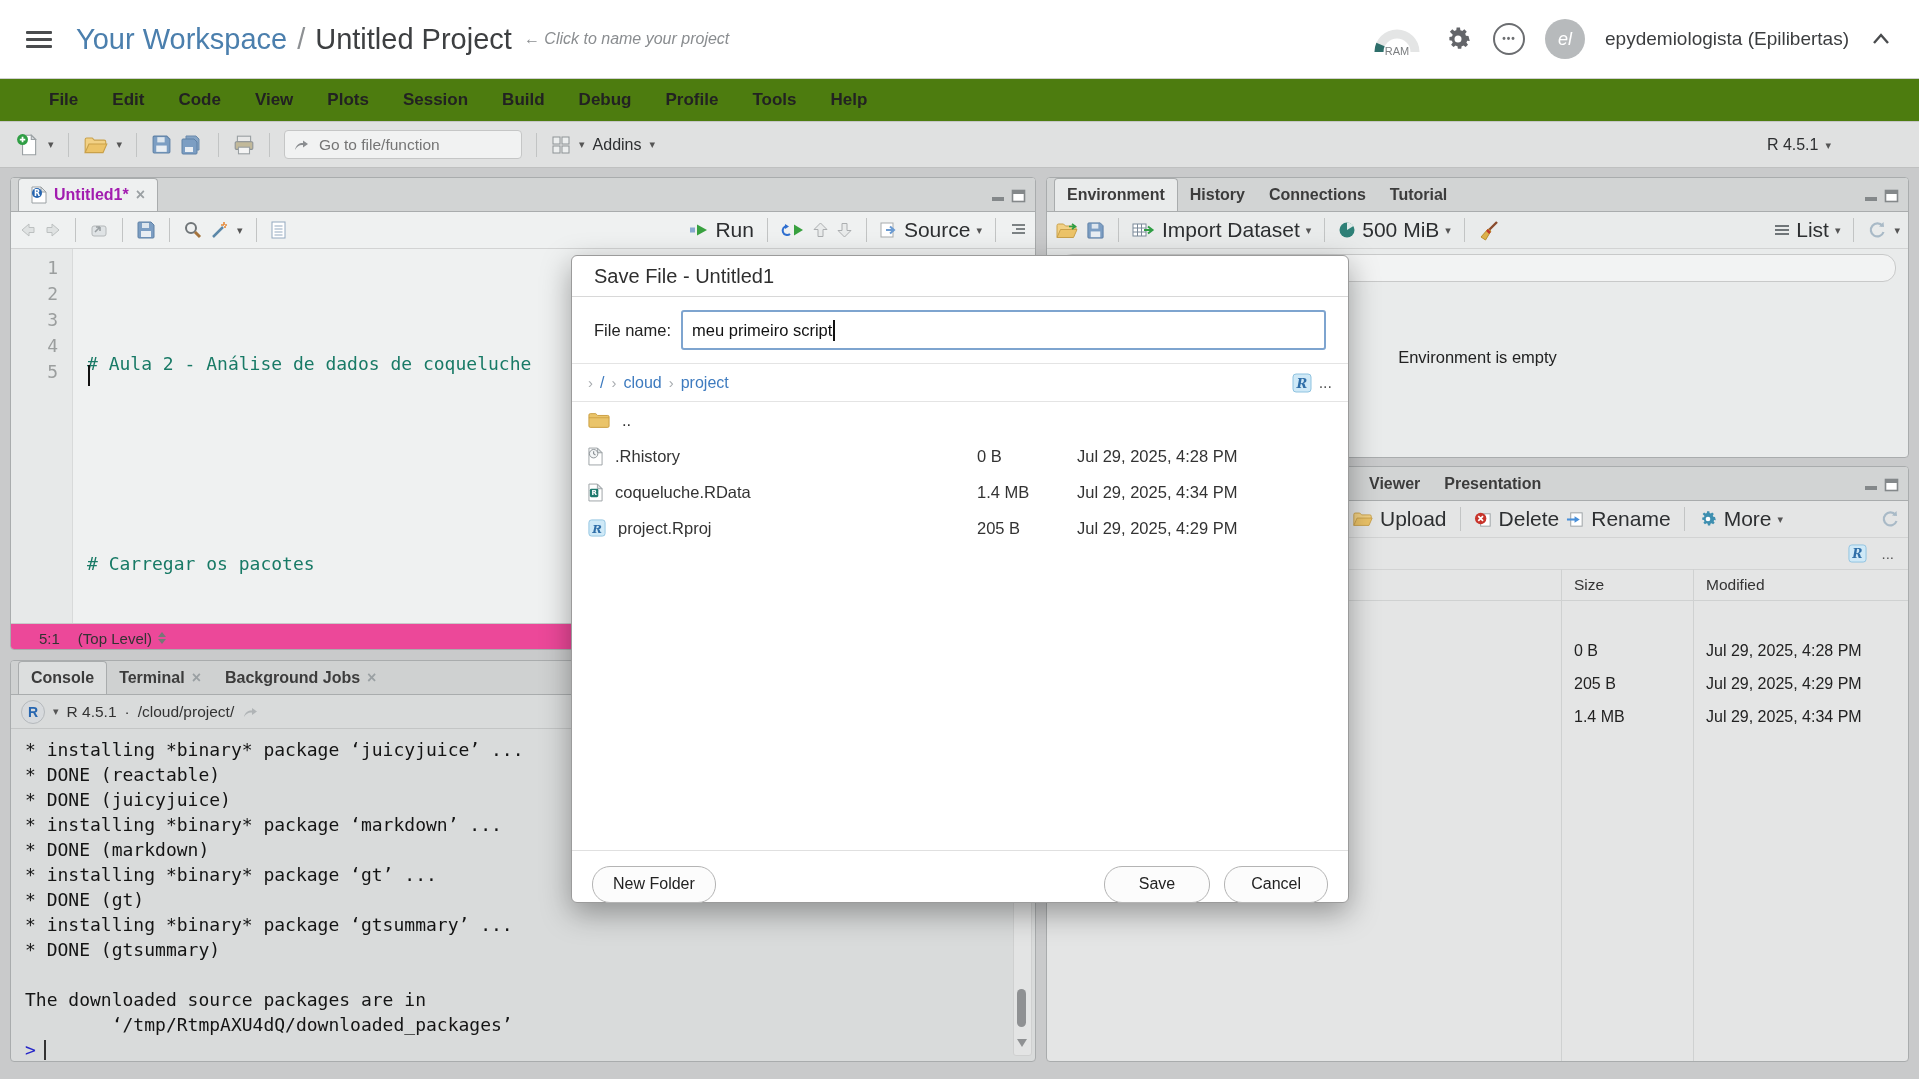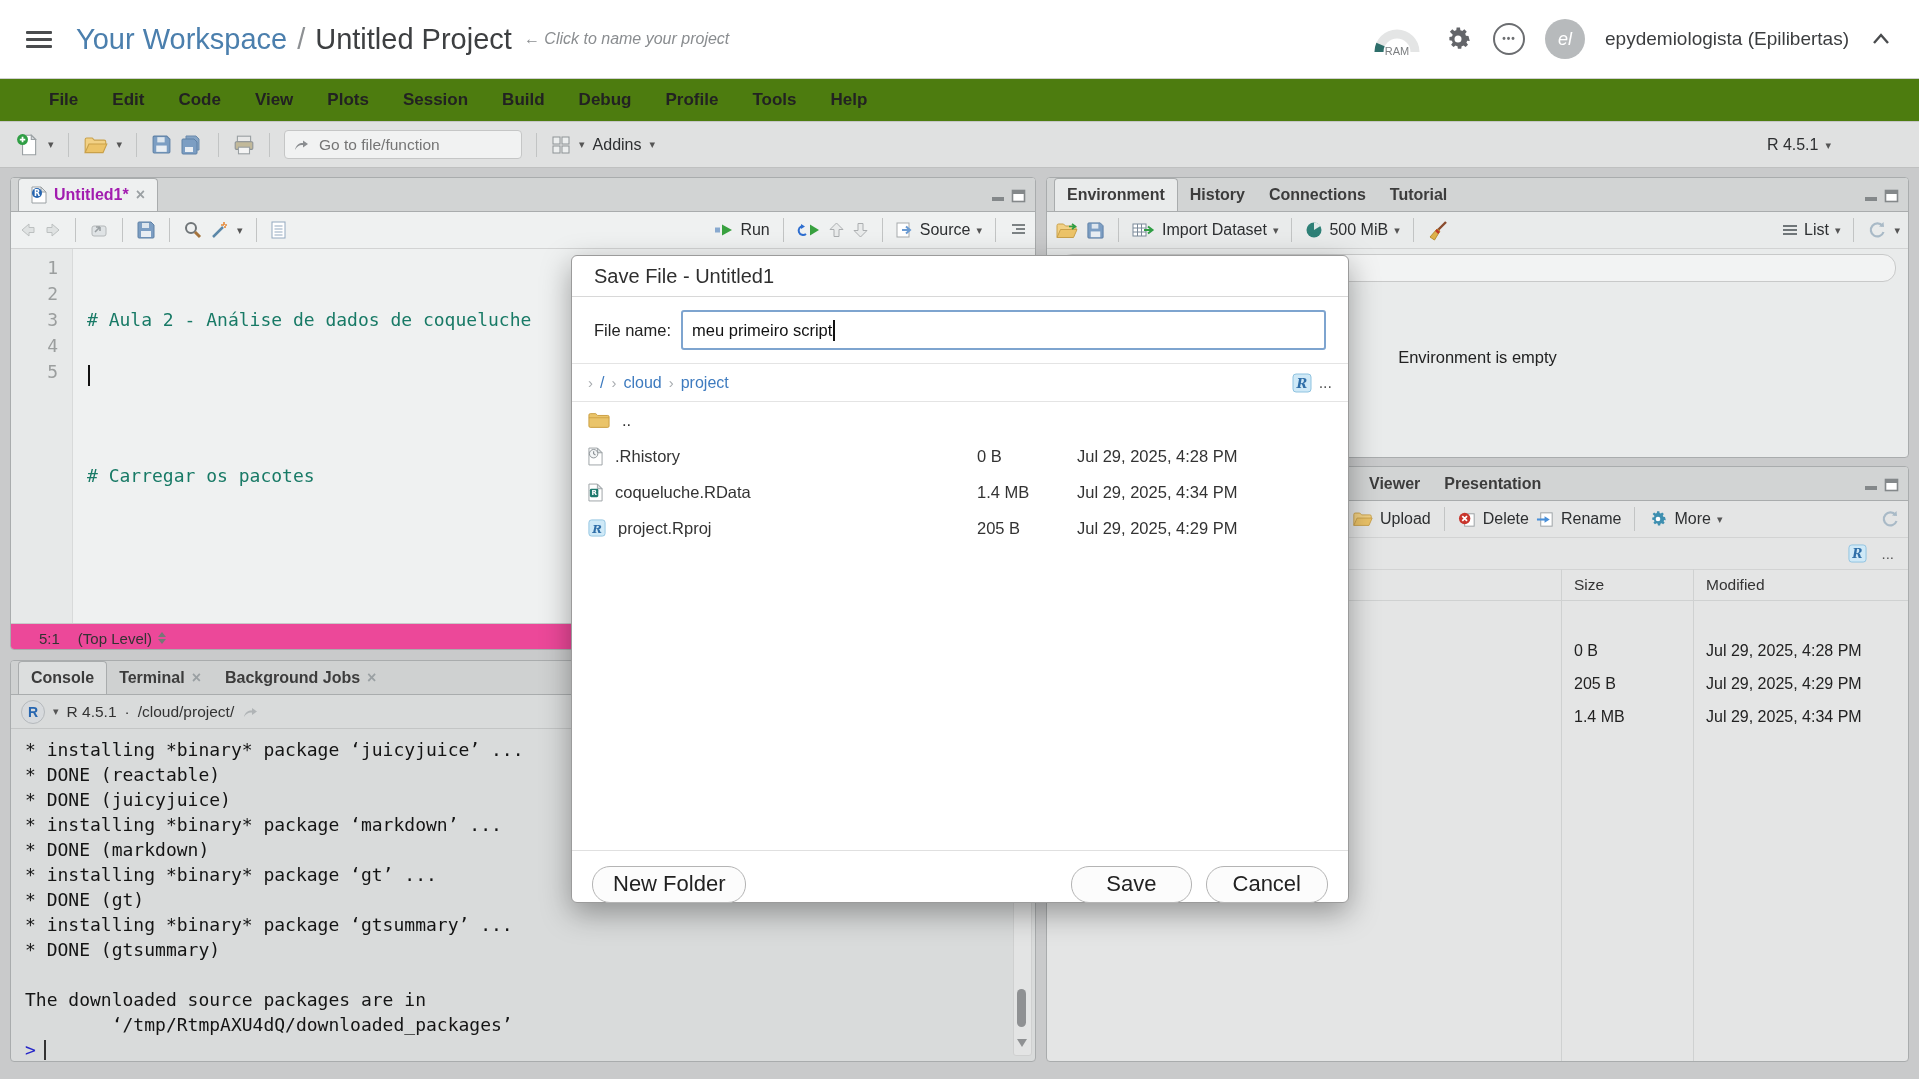--- a/index.html
+++ b/index.html
@@ -38,29 +38,29 @@
   .rver-box{position:absolute;right:88px;top:0;height:46px;display:flex;align-items:center;gap:7px;}
 
   
   .pane{position:absolute;border:1px solid #a9acad;border-radius:4px;box-sizing:border-box;overflow:hidden;background:#e9ebeb;}
   .tabbar{height:34px;background:#d2d4d4;border-bottom:1px solid #a9acad;display:flex;align-items:flex-end;padding-left:7px;box-sizing:border-box;}
   .tab{height:33px;display:flex;align-items:center;gap:7px;padding:0 12px;font-size:16px;font-weight:600;color:#3c3c3c;box-sizing:border-box;}
   .tab.active{background:#eef0f0;border:1px solid #a9acad;border-bottom:none;border-radius:4px 4px 0 0;}
   .tab .title-red{color:#a21caf;}
   .pane-toolbar{height:37px;display:flex;align-items:center;padding:0 8px;border-bottom:1px solid #d2d3d3;box-sizing:border-box;gap:7px;}
   .minmax{margin-left:auto;display:flex;gap:6px;align-items:center;padding-right:9px;padding-bottom:8px;}
-  .toolbtn{display:flex;align-items:center;gap:6px;font-size:16px;color:#2d2f31;}
+  .toolbtn{display:flex;align-items:center;gap:6px;font-size:21px;color:#2d2f31;}
 
   
   #source-pane{left:10px;top:177px;width:1026px;height:473px;background:#eff1f1;}
   .editor{position:relative;height:374px;display:flex;background:#eff1f1;font-family:"DejaVu Sans Mono",monospace;font-size:18px;line-height:26px;}
   .gutter{width:62px;background:#e7e9e9;border-right:1px solid #d8dada;color:#9b9e9e;text-align:right;padding:6px 14px 0 0;box-sizing:border-box;}
   .codecol{padding:6px 0 0 14px;color:#222;white-space:pre;}
   .codecol div{min-height:26px;}
-  .comment{color:#187a66;}
+  .comment{color:#187a66;margin-top:44px;}
   .ecaret{position:absolute;left:77px;top:116px;width:2px;height:21px;background:#111;}
   .src-status{height:28px;border-top:1px solid #c9caca;background:#ec4899;display:flex;align-items:center;font-size:15px;color:#333;gap:18px;padding-left:28px;}
   .updown{display:inline-flex;flex-direction:column;gap:2px;margin-left:6px;}
   .updown i{width:0;height:0;border-left:4px solid transparent;border-right:4px solid transparent;}
   .updown i.u{border-bottom:5px solid #777;}
   .updown i.d{border-top:5px solid #777;}
 
   
   #console-pane{left:10px;top:660px;width:1026px;height:402px;background:#d9dbdb;}
   #console-pane .tabbar{background:#cfd1d1;}
@@ -104,21 +104,21 @@
   .dcaret{display:inline-block;width:1.5px;height:21px;background:#111;margin-left:1px;}
   .dlg-crumb{margin-top:13px;height:37px;border-top:1px solid #e4e4e4;border-bottom:1px solid #e4e4e4;display:flex;align-items:center;gap:7px;padding:0 16px;font-size:16px;}
   .dlg-crumb a{color:#3e7bbf;}
   .dlg-crumb .spacer{flex:1;}
   .dlg-files{height:448px;overflow:hidden;position:relative;font-size:16.5px;color:#333;}
   .drow{height:36px;display:flex;align-items:center;padding-left:16px;position:relative;}
   .drow .dname{margin-left:12px;}
   .dsize{position:absolute;left:405px;}
   .dmod{position:absolute;left:505px;}
   .dlg-foot{border-top:1px solid #e0e0e0;height:66px;display:flex;align-items:center;padding:0 20px;gap:14px;}
-  .btn{background:#fcfcfc;border:1px solid #b4b4b4;border-radius:18px;height:37px;padding:0 20px;font-size:22px;color:#222;display:flex;align-items:center;justify-content:center;font-family:"Liberation Sans",sans-serif;}
+  .btn{background:#fcfcfc;border:1px solid #b4b4b4;border-radius:18px;height:37px;padding:0 20px;font-size:16px;color:#222;display:flex;align-items:center;justify-content:center;font-family:"Liberation Sans",sans-serif;}
   .grow{flex:1;}
 </style>
 </head>
 <body>
 
 <header class="topbar">
   <span class="hamburger">
       <div></div>
       <div></div>
       <div></div>

